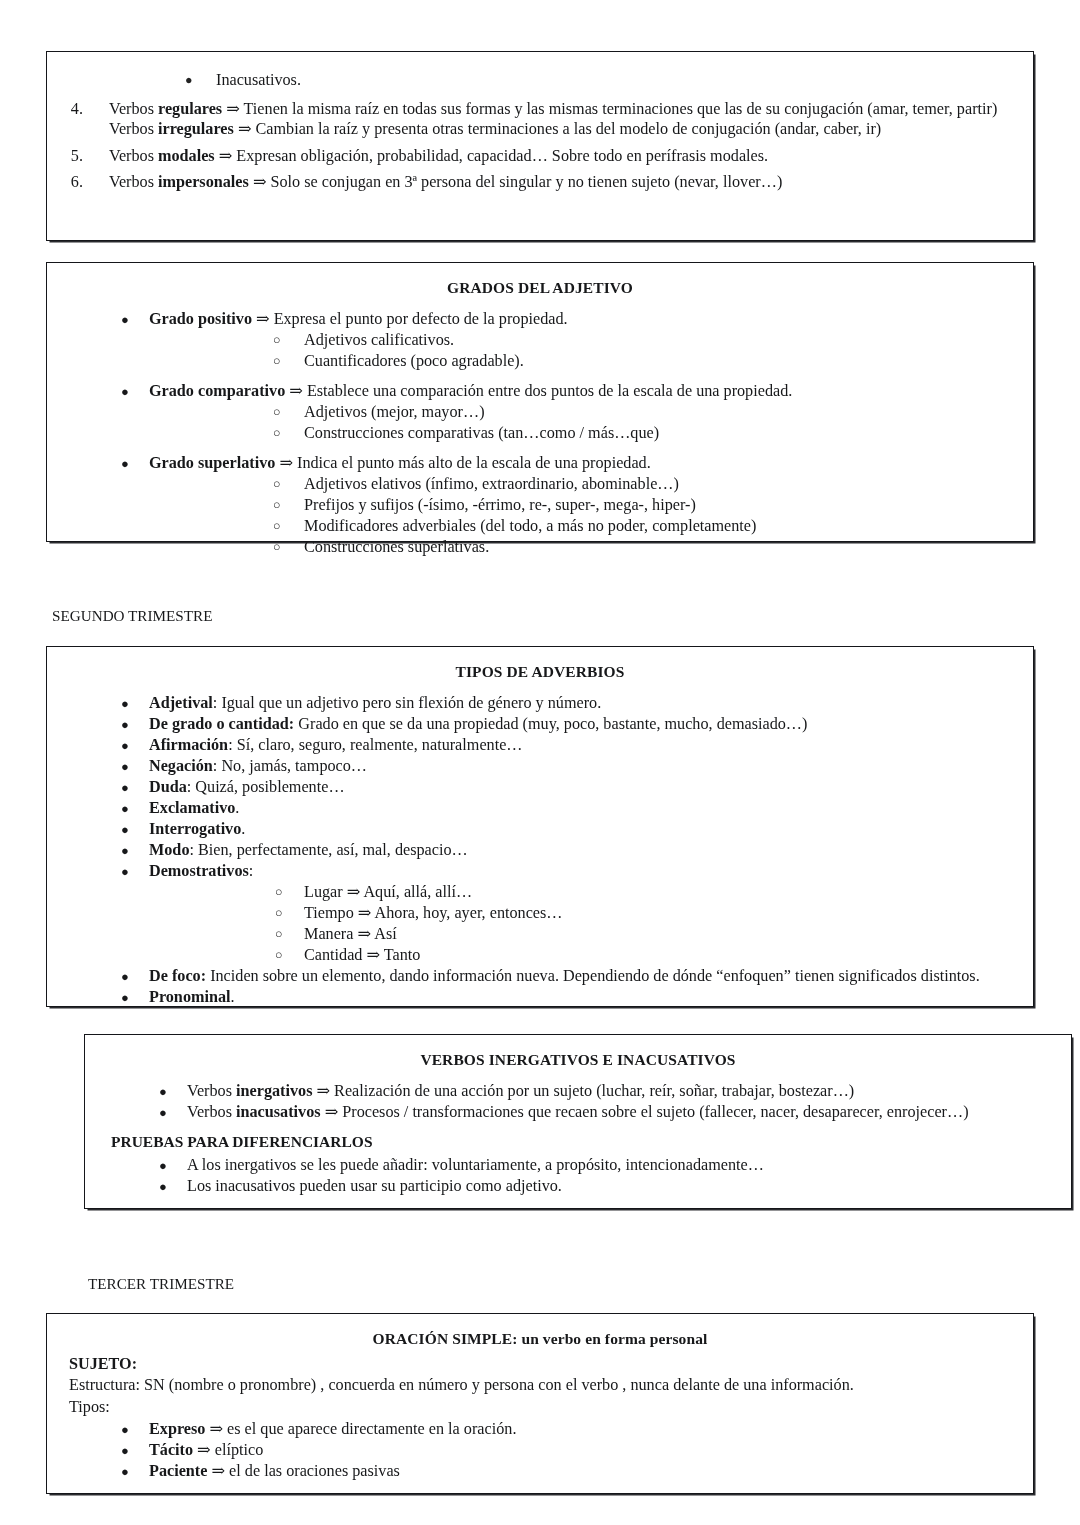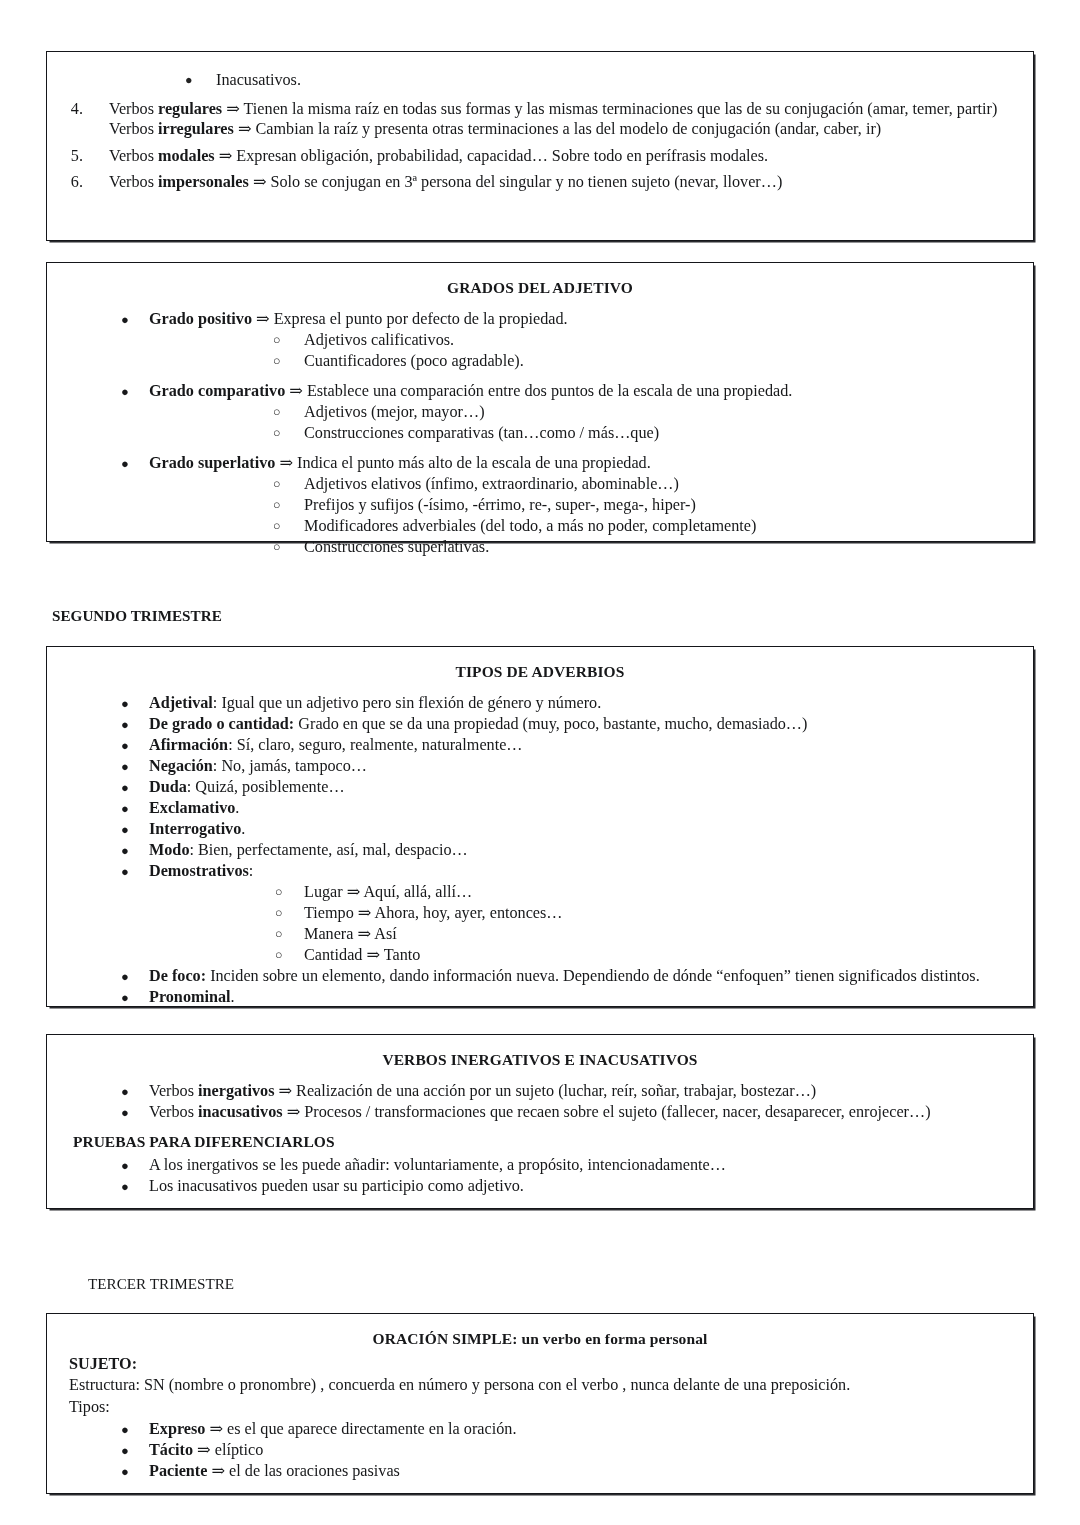--- a/index.html
+++ b/index.html
@@ -121,21 +121,21 @@
 
   b, .b { font-weight: bold; }
 
   
   .trimestre {
     position: absolute;
     left: 52px;
     font-size: 15.2px;
     line-height: 1.2;
   }
-  .trimestre.bold { font-weight: bold; }
+  .trimestre.bold { font-weight: normal; }
 
   
   .plain {
     font-size: 16.2px;
     line-height: 1.34;
     margin: 0 0 0 8px;
   }
   .plain.bold { font-weight: bold; }
 </style>
 </head>
@@ -224,21 +224,21 @@
           <li><span class="mark">○</span><span>Tiempo ⇒ Ahora, hoy, ayer, entonces…</span></li>
           <li><span class="mark">○</span><span>Manera ⇒ Así</span></li>
           <li><span class="mark">○</span><span>Cantidad ⇒ Tanto</span></li>
         </ul>
       </li>
       <li><span class="mark">●</span><b>De foco:</b><span> Inciden sobre un elemento, dando información nueva. Dependiendo de dónde “enfoquen” tienen significados distintos.</span></li>
       <li><span class="mark">●</span><b>Pronominal</b><span>.</span></li>
     </ul>
   </div>
 
-  <div class="box" style="top:1034px; height:175px;">
+  <div class="box" style="top:1034px; height:175px;margin-left:38px;">
     <div class="box-title">VERBOS INERGATIVOS E INACUSATIVOS</div>
 
     <ul class="bul tight">
       <li><span class="mark">●</span><span>Verbos </span><b>inergativos</b><span> ⇒ Realización de una acción por un sujeto (luchar, reír, soñar, trabajar, bostezar…)</span></li>
       <li><span class="mark">●</span><span>Verbos </span><b>inacusativos</b><span> ⇒ Procesos / transformaciones que recaen sobre el sujeto (fallecer, nacer, desaparecer, enrojecer…)</span></li>
     </ul>
 
     <div class="sub-head">PRUEBAS PARA DIFERENCIARLOS</div>
 
     <ul class="bul tight">
@@ -246,21 +246,21 @@
       <li><span class="mark">●</span><span>Los inacusativos pueden usar su participio como adjetivo.</span></li>
     </ul>
   </div>
 
   <div class="trimestre" style="top:1275px;margin-left:36px;">TERCER TRIMESTRE</div>
 
   <div class="box" style="top:1313px; height:181px;">
     <div class="box-title" style="margin-bottom:5px;">ORACIÓN SIMPLE: un verbo en forma personal</div>
 
     <div class="plain bold">SUJETO:</div>
-    <div class="plain">Estructura: SN (nombre o pronombre) , concuerda en número y persona con el verbo , nunca delante de una preposición.</div>
+    <div class="plain">Estructura: SN (nombre o pronombre) , concuerda en número y persona con el verbo , nunca delante de una información.</div>
     <div class="plain">Tipos:</div>
 
     <ul class="bul tight">
       <li><span class="mark">●</span><b>Expreso</b><span> ⇒  es el que aparece directamente en la oración.</span></li>
       <li><span class="mark">●</span><b>Tácito</b><span> ⇒  elíptico</span></li>
       <li><span class="mark">●</span><b>Paciente</b><span> ⇒ el de las oraciones pasivas</span></li>
     </ul>
   </div>
 
 </div>

